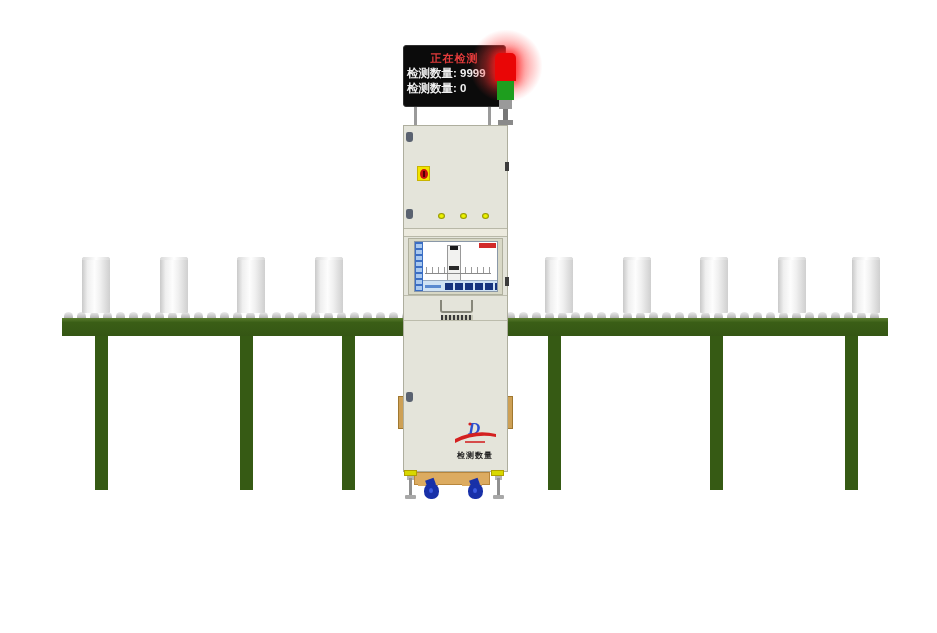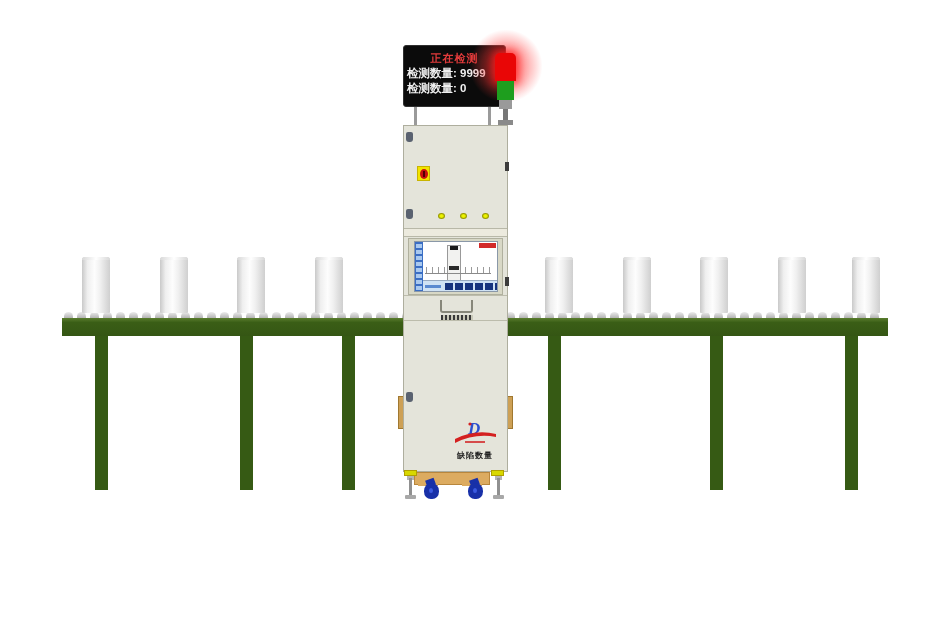--- a/index.html
+++ b/index.html
@@ -271,21 +271,21 @@
   <div class="uhandle"></div>
   <div class="grille"></div>
 
   <div class="logo">
     <svg width="52" height="30" viewBox="0 0 52 30">
       <text x="19" y="17" font-size="17" font-style="italic" font-weight="bold" fill="#2a4fd0" font-family="Liberation Serif,serif">D</text>
       <circle cx="21" cy="7" r="1.6" fill="#d42020"></circle>
       <path d="M6 22 Q26 12 47 17 L47 20 Q26 16 6 26 Z" fill="#d42020"></path>
       <rect x="16" y="24" width="20" height="2" fill="#d43030" opacity="0.85"></rect>
     </svg>
-    <div class="logo-text">缺陷数量</div>
+    <div class="logo-text">检测数量</div>
   </div>
 
   <div class="ystrip ys-l"></div>
   <div class="ystrip ys-r"></div>
   <div class="base-bar"></div>
   <div class="foot foot-l">
     <div class="nut"></div>
     <div class="stem"></div>
     <div class="plate"></div>
   </div>

